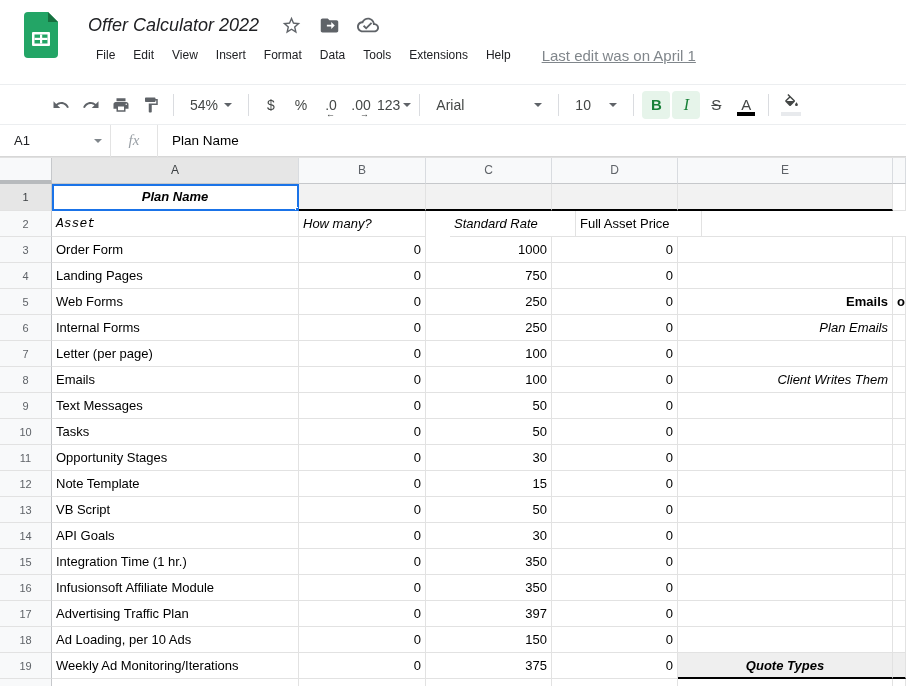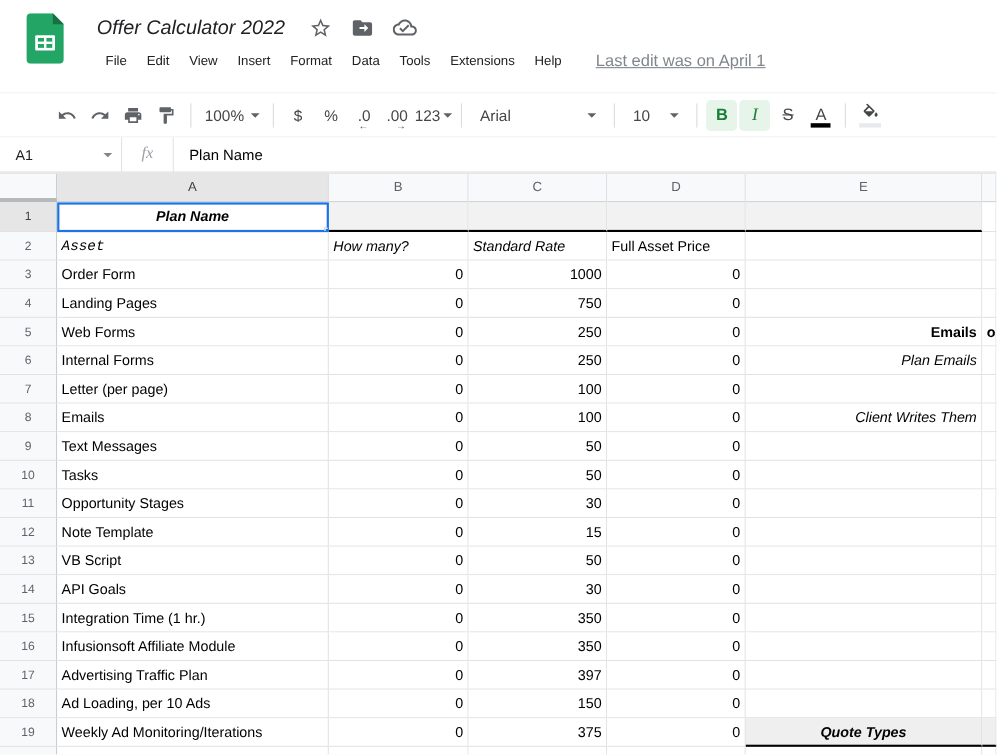--- a/index.html
+++ b/index.html
@@ -141,21 +141,21 @@
         <path d="M19 8H5c-1.66 0-3 1.34-3 3v6h4v4h12v-4h4v-6c0-1.66-1.34-3-3-3zm-3 11H8v-5h8v5zm3-7c-.55 0-1-.45-1-1s.45-1 1-1 1 .45 1 1-.45 1-1 1zm-1-9H6v4h12V3z"></path>
       </svg>
   </span>
   <span class="tb">
     <svg viewBox="0 0 24 24" width="18" height="18" fill="#5f6368">
         <path d="M18 4V3c0-.55-.45-1-1-1H5c-.55 0-1 .45-1 1v4c0 .55.45 1 1 1h12c.55 0 1-.45 1-1V6h1v4H9v11c0 .55.45 1 1 1h2c.55 0 1-.45 1-1v-9h8V4h-3z"></path>
       </svg>
   </span>
   <span class="tbdiv"></span>
   <span class="tb tb-zoom">
-    <span class="tb-txt">100%</span>
+    <span class="tb-txt">54%</span>
       <span class="caret"></span>
   </span>
   <span class="tbdiv"></span>
   <span class="tb">$</span>
   <span class="tb">%</span>
   <span class="tb decwrap">
     <span class="tb-txt">.0</span>
     <span class="decarrow" style="left:9px">←</span>
   </span>
   <span class="tb decwrap">
@@ -220,21 +220,21 @@
       <div class="gc cell fill blackline" style="width: 127px;"></div>
       <div class="gc cell fill blackline" style="width: 126px;"></div>
       <div class="gc cell fill blackline" style="width: 126px;"></div>
       <div class="gc cell fill blackline" style="width: 215px;"></div>
       <div class="gc cell " style="width: 13px;"></div>
     </div>
     <div class="g-row">
       <div class="gc rowhdr" style="width: 52px;">2</div>
       <div class="gc cell it" style="width: 247px; font-family: Liberation Mono, monospace;">Asset</div>
       <div class="gc cell it" style="width: 127px;">How many?</div>
-      <div class="gc cell it" style="width: 126px;">Standard Rate</div>
+      <div class="gc cell it" style="width: 126px; margin-left: 24px;">Standard Rate</div>
       <div class="gc cell " style="width: 126px;">Full Asset Price</div>
       <div class="gc cell " style="width: 215px;"></div>
       <div class="gc cell " style="width: 13px;"></div>
     </div>
     <div class="g-row">
       <div class="gc rowhdr" style="width: 52px;">3</div>
       <div class="gc cell " style="width: 247px;">Order Form</div>
       <div class="gc cell num" style="width: 127px;">0</div>
       <div class="gc cell num" style="width: 126px;">1000</div>
       <div class="gc cell num" style="width: 126px;">0</div>

